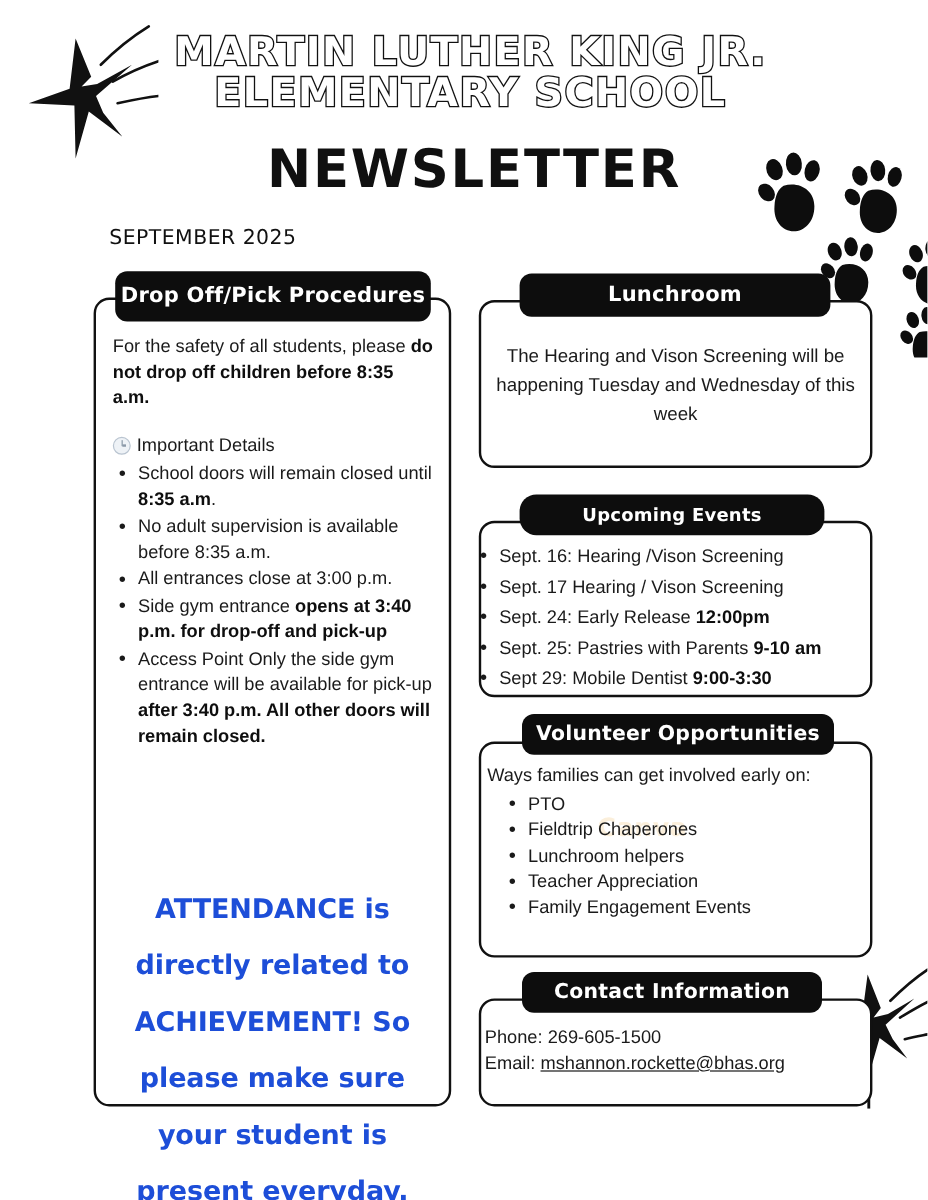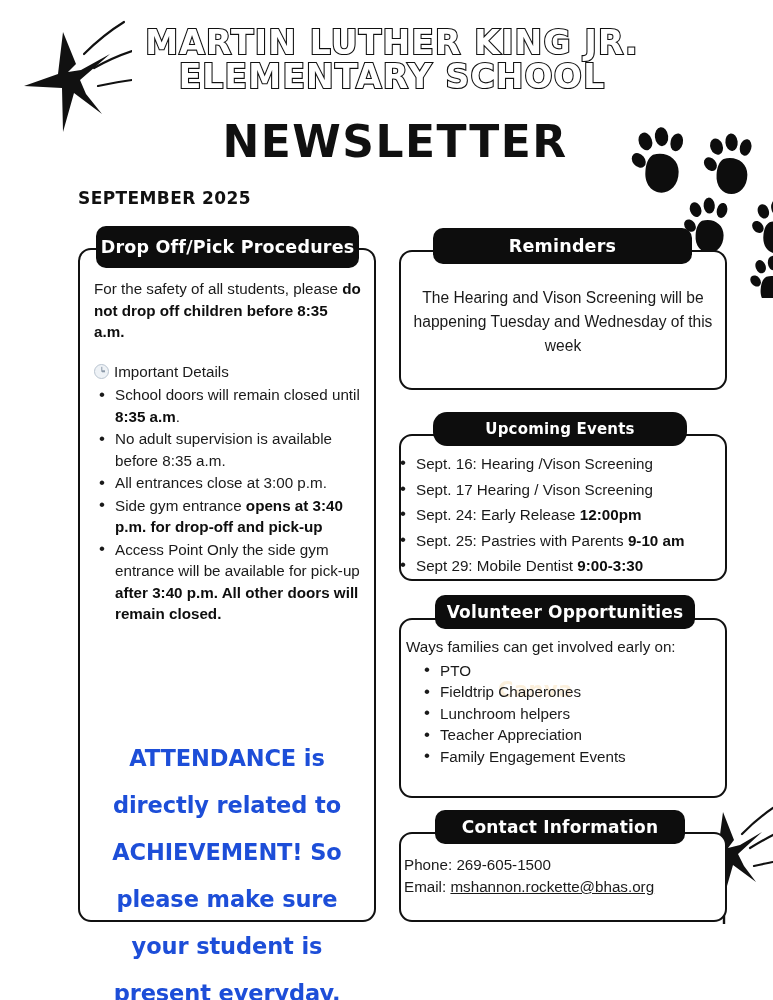--- a/index.html
+++ b/index.html
@@ -48,24 +48,24 @@
     font-weight: 700;
     font-size: 44px;
     line-height: 48px;
     letter-spacing: 1.5px;
     color: #101010;
     text-transform: uppercase;
   }
 
   .issue-date {
     position: absolute;
-    left: 78px;
+    left: 91px;
     top: 188px;
     font-family: "DejaVu Sans", sans-serif;
-    font-weight: 700;
+    font-weight: 400;
     font-size: 17px;
     letter-spacing: 0.4px;
     color: #111111;
     text-transform: uppercase;
   }
 
   
   .deco { position: absolute; pointer-events: none; }
   .star-tl { left: 6px; top: 14px; width: 126px; height: 124px; }
   .star-br { left: 676px; top: 792px; width: 97px; height: 132px; }
@@ -285,21 +285,21 @@
       <li><span>No adult supervision is available before 8:35 a.m.</span><b></b><span></span></li>
       <li><span>All entrances close at 3:00 p.m.</span><b></b><span></span></li>
       <li><span>Side gym entrance </span><b>opens at 3:40 p.m. for drop-off and pick-up</b><span></span></li>
       <li><span>Access Point Only the side gym entrance will be available for pick-up </span><b>after 3:40 p.m. All other doors will remain closed.</b><span></span></li>
     </ul>
   </div>
 
   <div id="attendance-note">ATTENDANCE is directly related to ACHIEVEMENT! So please make sure your student is present everyday.</div>
 
   <div class="card" id="card-reminders"></div>
-  <div class="card-tab" id="tab-reminders">Reminders</div>
+  <div class="card-tab" id="tab-reminders">Lunchroom</div>
   <div class="card-body" id="body-reminders">The Hearing and Vison Screening will be happening Tuesday and Wednesday of this week</div>
 
   <div class="card" id="card-events"></div>
   <div class="card-tab" id="tab-events">Upcoming Events</div>
   <div class="card-body" id="body-events">
     <ul class="bullets">
       <li><span>Sept. 16: Hearing /Vison Screening</span><b></b></li>
       <li><span>Sept. 17  Hearing / Vison Screening</span><b></b></li>
       <li><span>Sept. 24: Early Release </span><b>12:00pm</b></li>
       <li><span>Sept. 25: Pastries with Parents </span><b>9-10 am</b></li>

